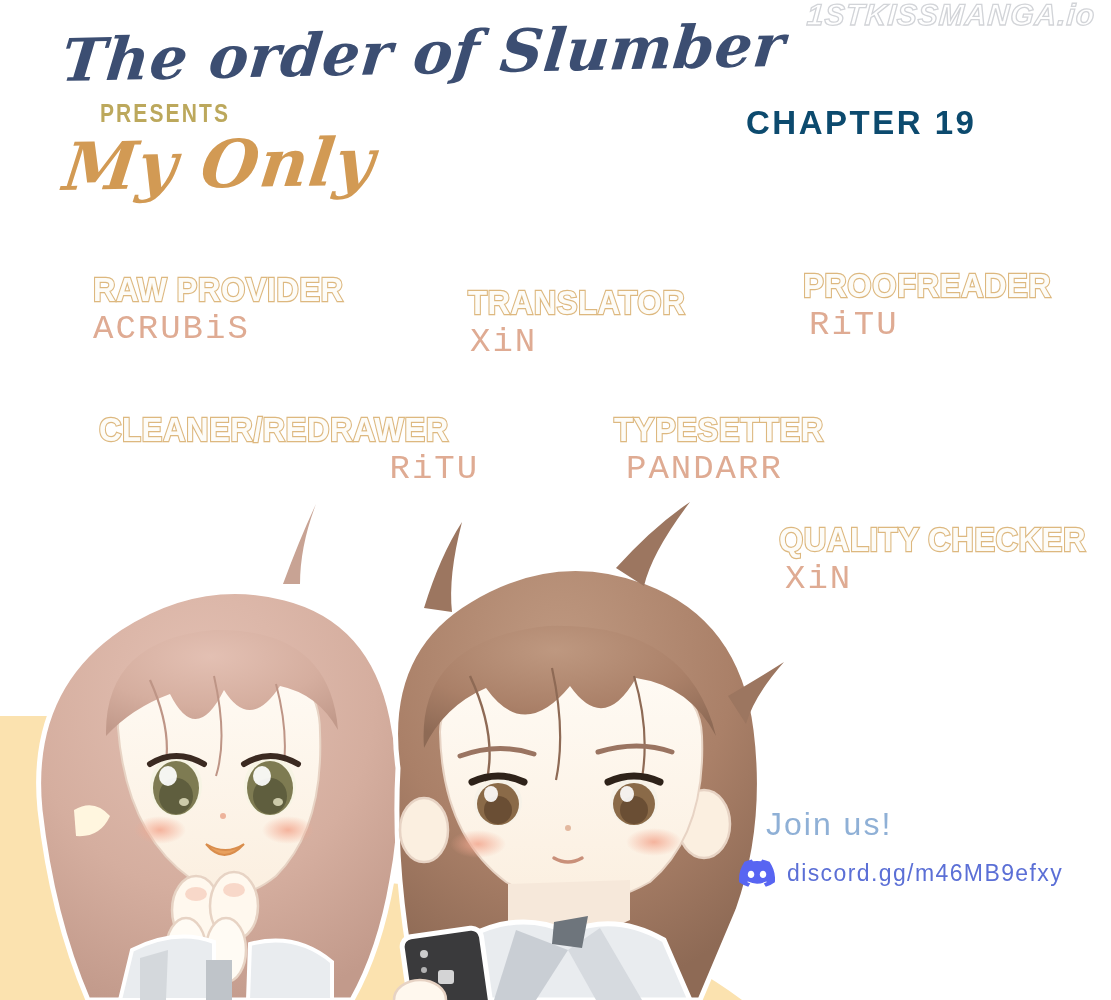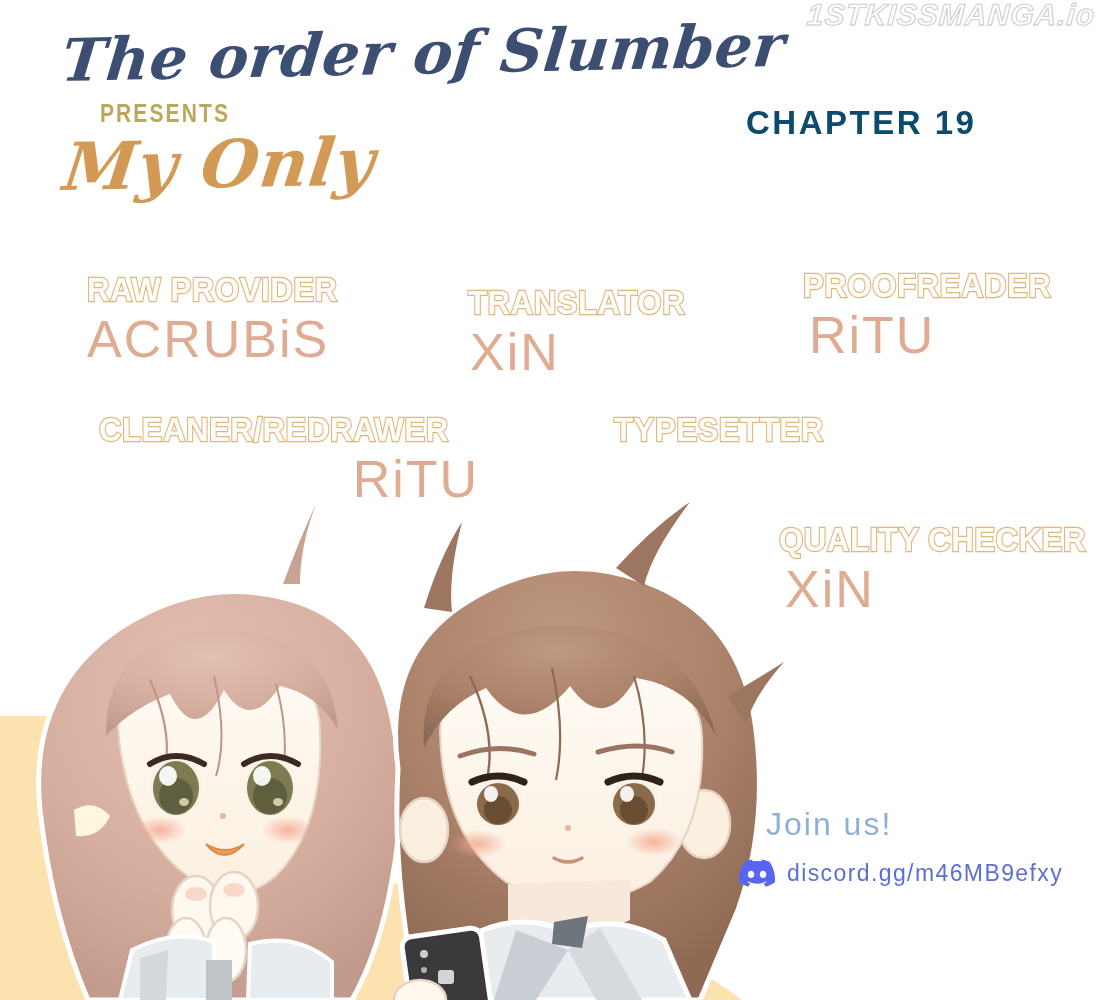--- a/index.html
+++ b/index.html
@@ -77,31 +77,31 @@
     letter-spacing:0.5px;
     color:#fdfcf8;
     -webkit-text-stroke:2.4px #ddb87f;
     paint-order:stroke fill;
     transform:scaleX(0.92);
     transform-origin:left top;
     line-height:1.0;
   }
   .credit .name{
     display:block;
-    font-family:Liberation Sans, sans-serif;
+    font-family:Liberation Mono, monospace;
     font-weight:400;
-    font-size:52px;
+    font-size:34px;
     letter-spacing:2px;
     color:#dfab93;
     line-height:1.12;
     margin-top:4px;
   }
 
   
-  #c-raw     {left:87px; top:272px;}
+  #c-raw     {left:93px; top:272px;}
   #c-trans   {left:468px; top:285px;}
   #c-proof   {left:803px; top:268px;}
   #c-clean   {left:99px;  top:412px;text-align:right;}
   #c-type    {left:597px; top:412px;margin-left:17px;}
   #c-qc      {left:779px; top:522px;}
   #c-trans .name{margin-left:2px;}
   #c-proof .name{margin-left:6px;}
   #c-type  .name{margin-left:12px;}
   #c-qc    .name{margin-left:6px;}
 
@@ -154,20 +154,21 @@
   <div class="credit" id="c-proof">
     <span class="role">PROOFREADER</span>
     <span class="name">RiTU</span>
   </div>
   <div class="credit" id="c-clean">
     <span class="role">CLEANER/REDRAWER</span>
     <span class="name">RiTU</span>
   </div>
   <div class="credit" id="c-type">
     <span class="role">TYPESETTER</span>
+    <span class="name">PANDARR</span>
   </div>
   <div class="credit" id="c-qc">
     <span class="role">QUALITY CHECKER</span>
     <span class="name">XiN</span>
   </div>
 
   <div class="art">
     <svg viewBox="0 0 820 520" xmlns="http://www.w3.org/2000/svg">
       <defs>
         <radialGradient id="gHairG" cx="45%" cy="25%" r="80%">

